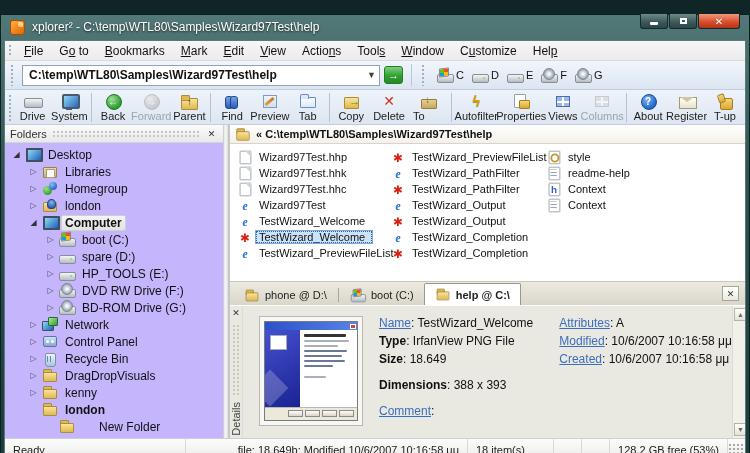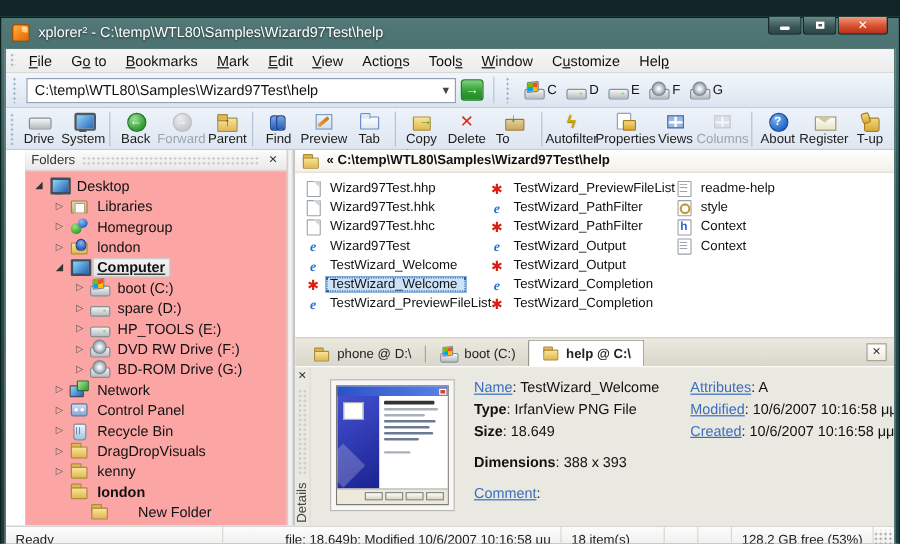--- a/index.html
+++ b/index.html
@@ -37,21 +37,21 @@
     display:flex; align-items:center; font-size:12px; color:#111; padding-left:2px; }
   .grip { width:5px; align-self:stretch; margin:3px 3px 3px 1px;
     background-image:radial-gradient(circle,#9fb0c0 33%,transparent 40%); background-size:4px 4px; }
   .menu-item { padding:2px 8px; white-space:nowrap; }
   .menu-item u { text-decoration:underline; }
   
   .addressrow { height:29px; background:linear-gradient(#f2f6fb,#dbe5f1);
     border-bottom:1px solid #c2cedd; display:flex; align-items:center; padding:0 4px; gap:4px; }
   .addr-combo { width:358px; height:21px; background:#fff; border:1px solid #93a3b5;
     display:flex; align-items:center; font-size:12px; padding-left:6px; color:#111; }
-  .addr-text { flex:1; white-space:nowrap; overflow:hidden; }
+  .addr-text { flex:1; white-space:nowrap; overflow:hidden;font-weight:bold; }
   .addr-arrow { width:15px; text-align:center; color:#444; font-size:9px; }
   .go-btn { width:19px; height:18px; border-radius:3px; border:1px solid #237b23;
     background:linear-gradient(#7ed07e,#31a031 55%,#238a23); color:#fff;
     display:flex; align-items:center; justify-content:center; font-size:11px; font-weight:bold; }
   .row-sep { width:1px; height:22px; background:#b9c6d6; margin:0 4px; }
   .drive-btn { display:flex; align-items:center; gap:3px; padding:2px 4px; font-size:11px; color:#111; }
   
   .toolbar { height:35px; background:linear-gradient(#eef3fa,#dde6f1); border-bottom:1px solid #c2cedd;
     display:flex; align-items:flex-start; padding:1px 2px 0 2px; }
   .tb-btn { display:flex; flex-direction:column; align-items:center; padding:2px 6px 0; font-size:11px;
@@ -117,34 +117,34 @@
   .tb-register::before { content:""; position:absolute; left:2px; top:4px; width:16px; height:10px;
     background:linear-gradient(#fffef6,#e9e3cb); border:1px solid #a09878; }
   .tb-register::after { content:""; position:absolute; left:3px; top:4px; width:0; height:0;
     border-left:7px solid transparent; border-right:7px solid transparent; border-top:5px solid #cfc6a4; }
   .tb-tup::before { content:""; position:absolute; left:5px; top:5px; width:11px; height:10px;
     background:linear-gradient(#f4d879,#daa832); border:1px solid #a87c20; border-radius:2px; }
   .tb-tup::after { content:""; position:absolute; left:3px; top:1px; width:5px; height:7px;
     background:linear-gradient(#f4d879,#daa832); border:1px solid #a87c20; border-radius:2px; transform:rotate(-18deg); }
   
   .main { flex:1; display:flex; overflow:hidden; background:#fff; }
-  .folders { width:218px; display:flex; flex-direction:column; background:#fca5a5;margin-left:16px; }
+  .folders { width:218px; display:flex; flex-direction:column; background:#c4b5fd; }
   .folders-header { height:18px; background:linear-gradient(#fbfbfb,#e9e9e9); border-bottom:1px solid #d5d5d5;
     display:flex; align-items:center; font-size:11px; color:#333; padding:0 5px; gap:5px; }
   .fh-dots { flex:1; height:8px; background-image:radial-gradient(circle,#c6c6c6 30%,transparent 36%);
     background-size:4px 4px; }
   .fh-close { width:13px; height:13px; display:flex; align-items:center; justify-content:center;
     font-size:9px; font-weight:bold; color:#333; }
   .tree { flex:1; overflow:hidden; padding:3px 0 0 4px; font-size:12px; color:#111; }
   .trow { height:17px; display:flex; align-items:center; gap:3px; white-space:nowrap; }
   .texp { width:11px; font-size:8px; color:#555; text-align:center; flex:none; }
   .texp.exp { color:#333; }
   .tlabel { padding:0 3px; border:1px solid transparent; }
   .trow.selected .tlabel { background:linear-gradient(#f4f4f4,#e2e2e2); border:1px solid #cfcfcf;
-    border-radius:2px; font-weight:bold;text-decoration:underline; }
+    border-radius:2px; font-weight:bold; }
   
   .ic { width:16px; height:15px; position:relative; display:inline-block; flex:none;
     font-style:normal; text-align:center; }
   .ic-folder::before { content:""; position:absolute; left:1px; top:1px; width:7px; height:4px;
     background:#e2b84f; border:1px solid #a98d3c; border-radius:1px 1px 0 0; }
   .ic-folder::after { content:""; position:absolute; left:1px; right:1px; top:4px; bottom:1px;
     background:linear-gradient(#f8e49a,#e2b84f); border:1px solid #a98d3c; border-radius:1px; }
   .ic-desktop::before,.ic-computer::before { content:""; position:absolute; left:1px; top:1px; width:13px;
     height:10px; background:linear-gradient(135deg,#8fd8f4,#1c5fb8); border:2px solid #3e4f60; border-radius:1px; }
   .ic-desktop::after,.ic-computer::after { content:""; position:absolute; left:5px; bottom:0; width:6px;
@@ -593,26 +593,26 @@
                 <span class="ic ic-ie">e</span>
                 <span class="flabel">TestWizard_Completion</span>
               </div>
               <div class="frow">
                 <span class="ic ic-splat">✱</span>
                 <span class="flabel">TestWizard_Completion</span>
               </div>
             </div>
             <div class="fcol fcol3">
               <div class="frow">
+                <span class="ic ic-css"></span>
+                <span class="flabel">style</span>
+              </div>
+              <div class="frow">
                 <span class="ic ic-txt"></span>
                 <span class="flabel">readme-help</span>
-              </div>
-              <div class="frow">
-                <span class="ic ic-css"></span>
-                <span class="flabel">style</span>
               </div>
               <div class="frow">
                 <span class="ic ic-hfile"><span>h</span></span>
                 <span class="flabel">Context</span>
               </div>
               <div class="frow">
                 <span class="ic ic-txt"></span>
                 <span class="flabel">Context</span>
               </div>
             </div>

